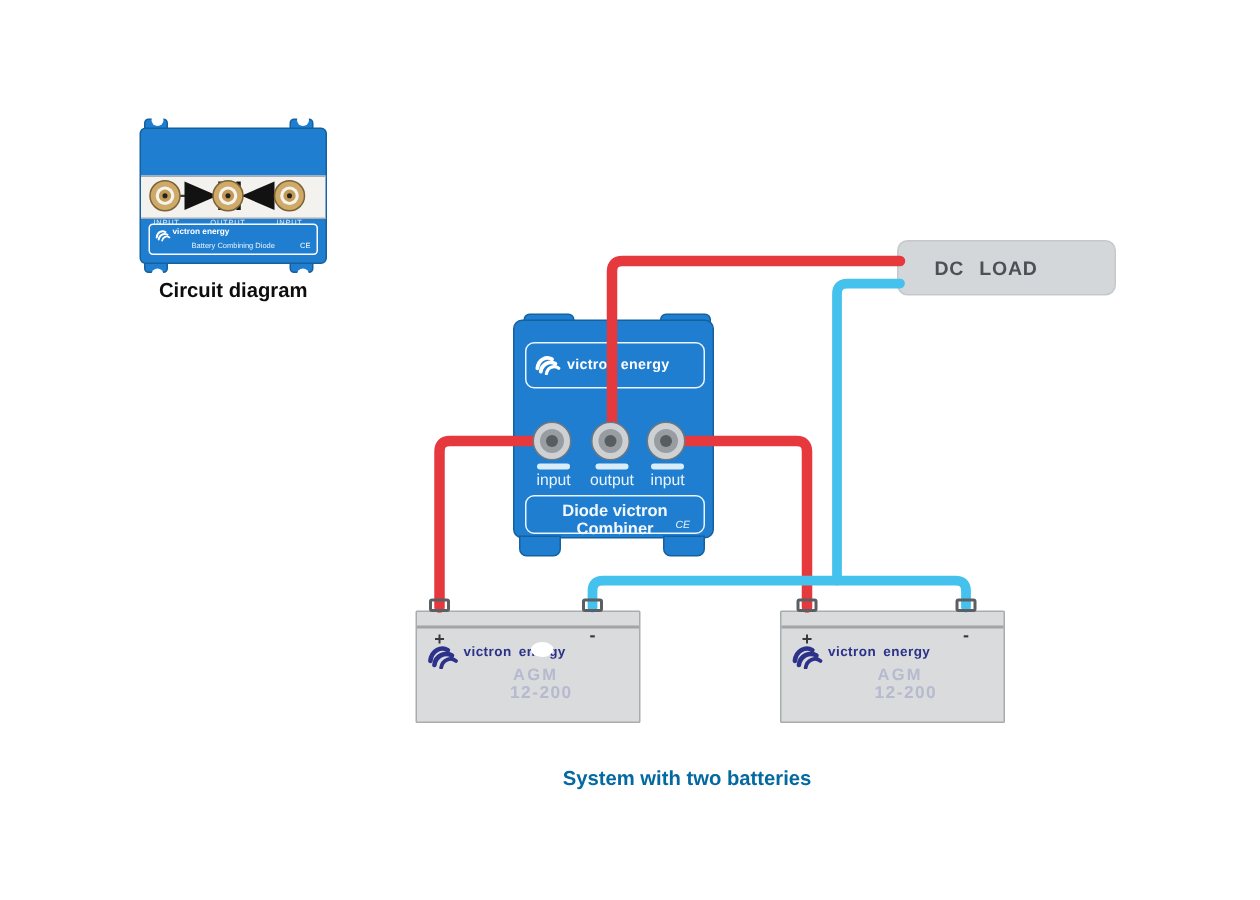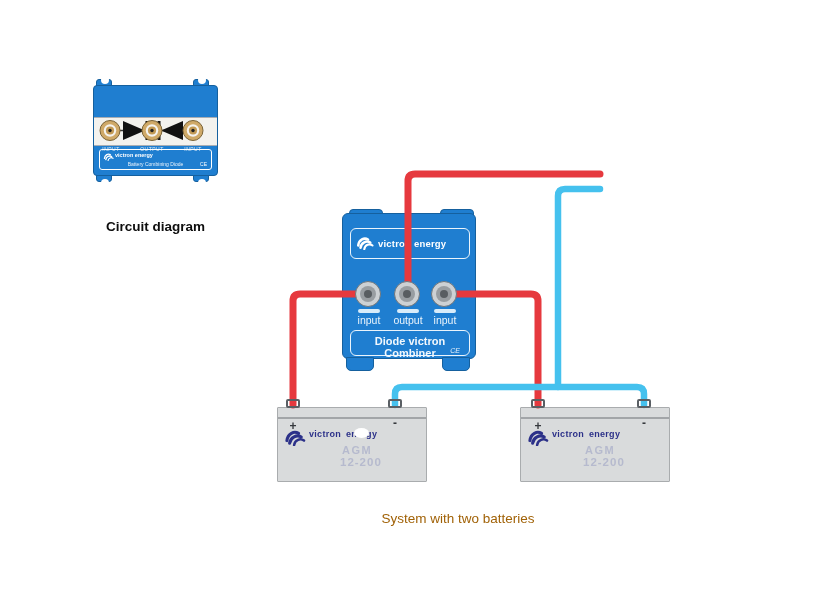--- a/index.html
+++ b/index.html
@@ -72,22 +72,22 @@
   .bat-model{position:absolute;left:62px;top:48px;font-size:11.5px;font-weight:bold;
              color:#b6bace;letter-spacing:1px;}
   .bat-sign{position:absolute;z-index:4;width:16px;text-align:center;font-size:12px;
             font-weight:bold;color:#36393d;}
   .post{position:absolute;z-index:3;width:14px;height:9px;border:2px solid #5a5f64;
         border-radius:2px;box-sizing:border-box;background:transparent;}
 
   
   #wires{position:absolute;left:0;top:0;z-index:2;pointer-events:none;}
 
-  #system-caption{left:338px;top:511px;width:240px;font-weight:normal;font-size:13.5px;
-                  color:#a16207;text-align:center;}
+  #system-caption{left:338px;top:511px;width:240px;font-weight:bold;font-size:13.5px;
+                  color:#0369a1;text-align:center;}
   .logo{display:block;}
 </style>
 </head>
 <body>
 
 <div id="canvas">
 
   <div class="abs tab cd-tab" style="left:96px;top:79px;border-radius:3px 3px 0 0;">
     <span class="hole" style="position:absolute;left:4px;top:-4px;width:8px;height:8px;"></span>
     </div>
@@ -140,22 +140,25 @@
           <path d="M3 14 C4 6 11 3 16 6" stroke-width="3"></path>
           <path d="M6 17 C7 10 14 7 19 10" stroke-width="3"></path>
           <path d="M11 19 C12 13 18 11 22 14" stroke-width="2.5"></path>
         </g>
       </svg>
       <span class="cd-brand">victron energy</span>
       <span class="cd-label">Battery Combining Diode</span>
       <span class="cd-ce">CE</span>
     </div>
   </div>
-  <div class="abs figure-caption" style="left:93px;top:186px;width:125px;margin-top:33px;">Circuit diagram</div>
-
+  <div class="abs figure-caption" style="left:93px;top:186px;width:125px;">Circuit diagram</div>
+
+  <div class="abs" id="dc-load">
+    <span>DC LOAD</span>
+  </div>
 
   <div class="abs battery" style="left:277px;top:407px;">
     <div class="bat-seam"></div>
     <svg class="logo" style="position:absolute;left:6px;top:20px;" width="22" height="18" viewBox="0 0 24 20">
       <g fill="none" stroke="#2c3189" stroke-linecap="round">
         <path d="M3 14 C4 6 11 3 16 6" stroke-width="3.4"></path>
         <path d="M6 17 C7 10 14 7 19 10" stroke-width="3.4"></path>
         <path d="M11 19 C12 13 18 11 22 14" stroke-width="2.8"></path>
       </g>
     </svg>

